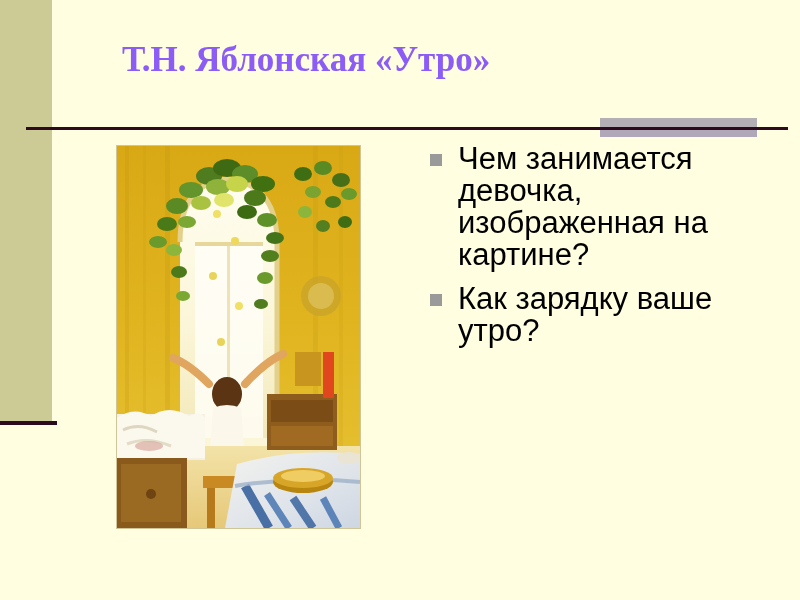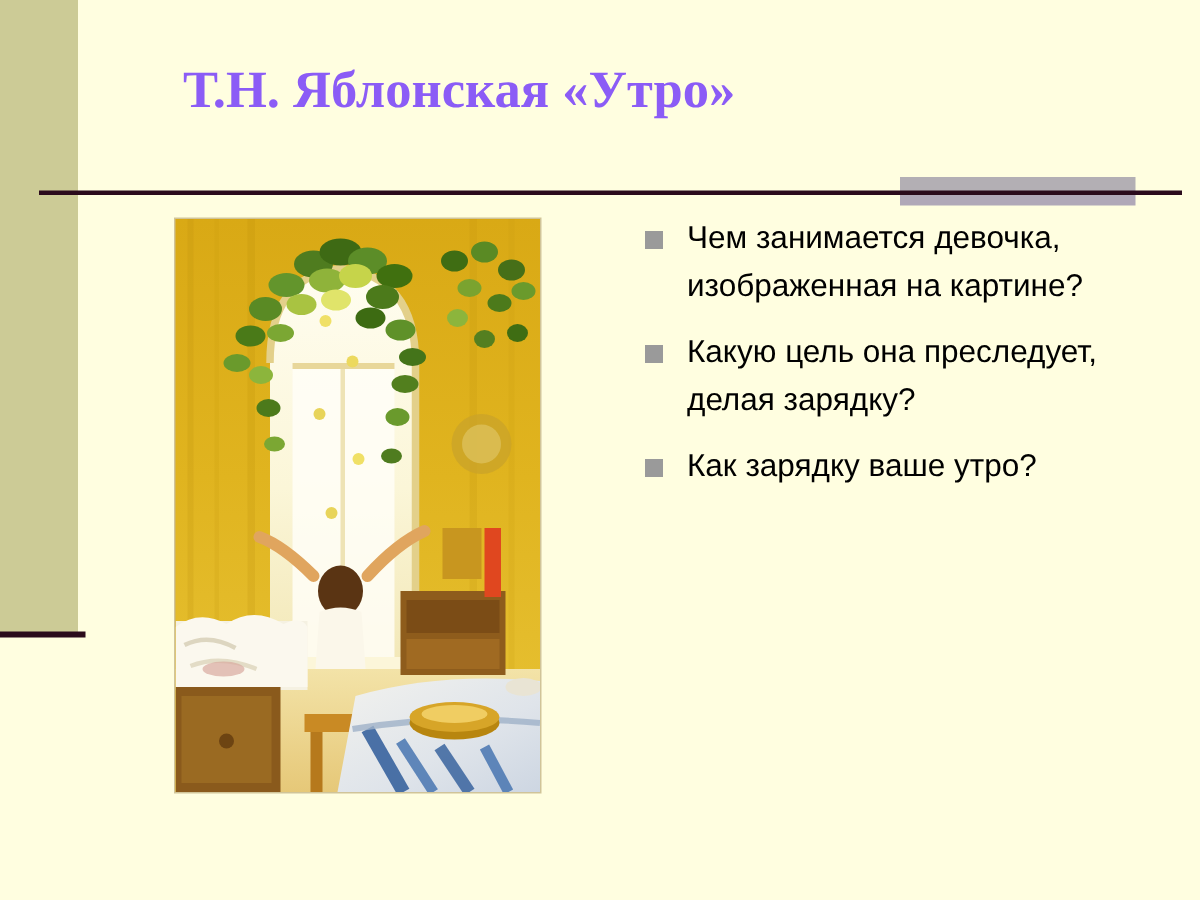--- a/index.html
+++ b/index.html
@@ -112,21 +112,21 @@
     flex: 0 0 auto;
     width: 12px;
     height: 12px;
     background: #9a9a9a;
     margin-top: 11px;
     margin-right: 16px;
   }
   .bullet-text {
     flex: 1 1 auto;
     font-family: "Liberation Sans", sans-serif;
-    font-size: 21px;
+    font-size: 31px;
     line-height: 32px;
     color: #000000;
   }
 </style>
 </head>
 <body>
 
 <div id="slide">
 
   <div class="left-band"></div>
@@ -291,21 +291,17 @@
     </svg>
   </div>
 
   <div class="bullets">
     <div class="bullet-row">
       <span class="bullet-marker"></span>
       <span class="bullet-text">Чем занимается девочка, изображенная на картине?</span>
     </div>
     <div class="bullet-row">
       <span class="bullet-marker"></span>
-      <span class="bullet-text">Какую цель она преследует, делая зарядку?</span>
-    </div>
-    <div class="bullet-row">
-      <span class="bullet-marker"></span>
       <span class="bullet-text">Как зарядку ваше утро?</span>
     </div>
   </div>
 
 </div>
 
 </body></html>

